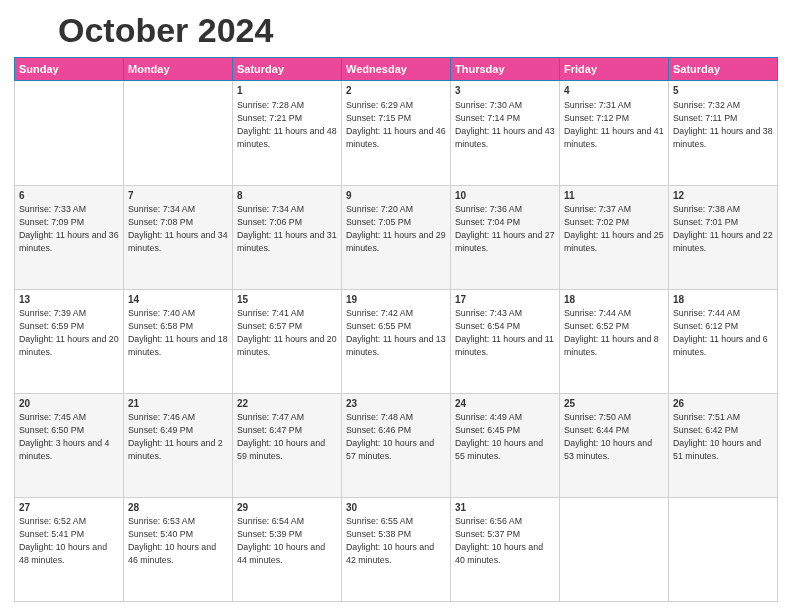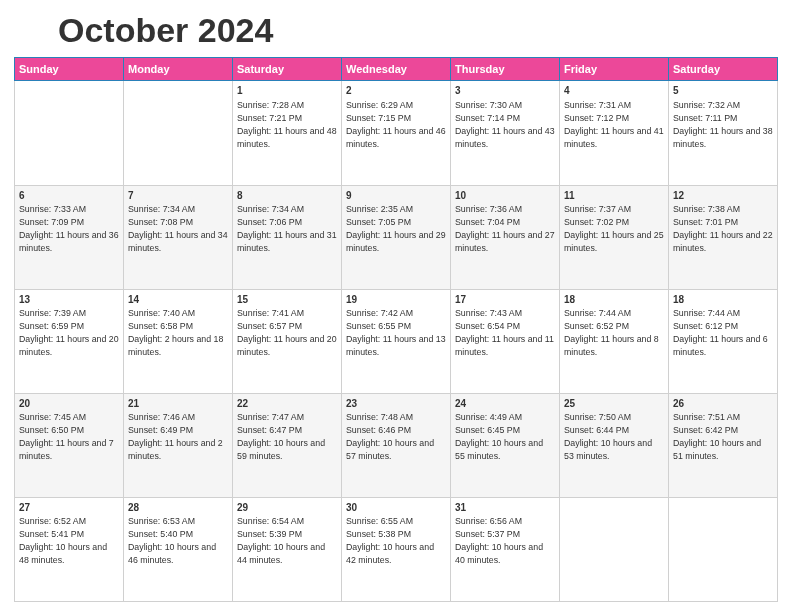--- a/index.html
+++ b/index.html
@@ -133,36 +133,36 @@
           <td><span class="day-num">1</span><span class="day-detail">Sunrise: 7:28 AM</span><br><span class="day-detail">Sunset: 7:21 PM</span><br><span class="day-detail">Daylight: 11 hours and 48 minutes.</span></td>
           <td><span class="day-num">2</span><span class="day-detail">Sunrise: 6:29 AM</span><br><span class="day-detail">Sunset: 7:15 PM</span><br><span class="day-detail">Daylight: 11 hours and 46 minutes.</span></td>
           <td><span class="day-num">3</span><span class="day-detail">Sunrise: 7:30 AM</span><br><span class="day-detail">Sunset: 7:14 PM</span><br><span class="day-detail">Daylight: 11 hours and 43 minutes.</span></td>
           <td><span class="day-num">4</span><span class="day-detail">Sunrise: 7:31 AM</span><br><span class="day-detail">Sunset: 7:12 PM</span><br><span class="day-detail">Daylight: 11 hours and 41 minutes.</span></td>
           <td><span class="day-num">5</span><span class="day-detail">Sunrise: 7:32 AM</span><br><span class="day-detail">Sunset: 7:11 PM</span><br><span class="day-detail">Daylight: 11 hours and 38 minutes.</span></td>
         </tr>
         <tr class="row-shaded">
           <td><span class="day-num">6</span><span class="day-detail">Sunrise: 7:33 AM</span><br><span class="day-detail">Sunset: 7:09 PM</span><br><span class="day-detail">Daylight: 11 hours and 36 minutes.</span></td>
           <td><span class="day-num">7</span><span class="day-detail">Sunrise: 7:34 AM</span><br><span class="day-detail">Sunset: 7:08 PM</span><br><span class="day-detail">Daylight: 11 hours and 34 minutes.</span></td>
           <td><span class="day-num">8</span><span class="day-detail">Sunrise: 7:34 AM</span><br><span class="day-detail">Sunset: 7:06 PM</span><br><span class="day-detail">Daylight: 11 hours and 31 minutes.</span></td>
-          <td><span class="day-num">9</span><span class="day-detail">Sunrise: 2:35 AM</span><br><span class="day-detail">Sunset: 7:05 PM</span><br><span class="day-detail">Daylight: 11 hours and 29 minutes.</span></td>
+          <td><span class="day-num">9</span><span class="day-detail">Sunrise: 7:20 AM</span><br><span class="day-detail">Sunset: 7:05 PM</span><br><span class="day-detail">Daylight: 11 hours and 29 minutes.</span></td>
           <td><span class="day-num">10</span><span class="day-detail">Sunrise: 7:36 AM</span><br><span class="day-detail">Sunset: 7:04 PM</span><br><span class="day-detail">Daylight: 11 hours and 27 minutes.</span></td>
           <td><span class="day-num">11</span><span class="day-detail">Sunrise: 7:37 AM</span><br><span class="day-detail">Sunset: 7:02 PM</span><br><span class="day-detail">Daylight: 11 hours and 25 minutes.</span></td>
           <td><span class="day-num">12</span><span class="day-detail">Sunrise: 7:38 AM</span><br><span class="day-detail">Sunset: 7:01 PM</span><br><span class="day-detail">Daylight: 11 hours and 22 minutes.</span></td>
         </tr>
         <tr class="row-white">
           <td><span class="day-num">13</span><span class="day-detail">Sunrise: 7:39 AM</span><br><span class="day-detail">Sunset: 6:59 PM</span><br><span class="day-detail">Daylight: 11 hours and 20 minutes.</span></td>
-          <td><span class="day-num">14</span><span class="day-detail">Sunrise: 7:40 AM</span><br><span class="day-detail">Sunset: 6:58 PM</span><br><span class="day-detail">Daylight: 2 hours and 18 minutes.</span></td>
+          <td><span class="day-num">14</span><span class="day-detail">Sunrise: 7:40 AM</span><br><span class="day-detail">Sunset: 6:58 PM</span><br><span class="day-detail">Daylight: 11 hours and 18 minutes.</span></td>
           <td><span class="day-num">15</span><span class="day-detail">Sunrise: 7:41 AM</span><br><span class="day-detail">Sunset: 6:57 PM</span><br><span class="day-detail">Daylight: 11 hours and 20 minutes.</span></td>
           <td><span class="day-num">19</span><span class="day-detail">Sunrise: 7:42 AM</span><br><span class="day-detail">Sunset: 6:55 PM</span><br><span class="day-detail">Daylight: 11 hours and 13 minutes.</span></td>
           <td><span class="day-num">17</span><span class="day-detail">Sunrise: 7:43 AM</span><br><span class="day-detail">Sunset: 6:54 PM</span><br><span class="day-detail">Daylight: 11 hours and 11 minutes.</span></td>
           <td><span class="day-num">18</span><span class="day-detail">Sunrise: 7:44 AM</span><br><span class="day-detail">Sunset: 6:52 PM</span><br><span class="day-detail">Daylight: 11 hours and 8 minutes.</span></td>
           <td><span class="day-num">18</span><span class="day-detail">Sunrise: 7:44 AM</span><br><span class="day-detail">Sunset: 6:12 PM</span><br><span class="day-detail">Daylight: 11 hours and 6 minutes.</span></td>
         </tr>
         <tr class="row-shaded">
-          <td><span class="day-num">20</span><span class="day-detail">Sunrise: 7:45 AM</span><br><span class="day-detail">Sunset: 6:50 PM</span><br><span class="day-detail">Daylight: 11 hours and 7 minutes.</span></td>
+          <td><span class="day-num">20</span><span class="day-detail">Sunrise: 7:45 AM</span><br><span class="day-detail">Sunset: 6:50 PM</span><br><span class="day-detail">Daylight: 3 hours and 4 minutes.</span></td>
           <td><span class="day-num">21</span><span class="day-detail">Sunrise: 7:46 AM</span><br><span class="day-detail">Sunset: 6:49 PM</span><br><span class="day-detail">Daylight: 11 hours and 2 minutes.</span></td>
           <td><span class="day-num">22</span><span class="day-detail">Sunrise: 7:47 AM</span><br><span class="day-detail">Sunset: 6:47 PM</span><br><span class="day-detail">Daylight: 10 hours and 59 minutes.</span></td>
           <td><span class="day-num">23</span><span class="day-detail">Sunrise: 7:48 AM</span><br><span class="day-detail">Sunset: 6:46 PM</span><br><span class="day-detail">Daylight: 10 hours and 57 minutes.</span></td>
           <td><span class="day-num">24</span><span class="day-detail">Sunrise: 4:49 AM</span><br><span class="day-detail">Sunset: 6:45 PM</span><br><span class="day-detail">Daylight: 10 hours and 55 minutes.</span></td>
           <td><span class="day-num">25</span><span class="day-detail">Sunrise: 7:50 AM</span><br><span class="day-detail">Sunset: 6:44 PM</span><br><span class="day-detail">Daylight: 10 hours and 53 minutes.</span></td>
           <td><span class="day-num">26</span><span class="day-detail">Sunrise: 7:51 AM</span><br><span class="day-detail">Sunset: 6:42 PM</span><br><span class="day-detail">Daylight: 10 hours and 51 minutes.</span></td>
         </tr>
         <tr class="row-white">
           <td><span class="day-num">27</span><span class="day-detail">Sunrise: 6:52 AM</span><br><span class="day-detail">Sunset: 5:41 PM</span><br><span class="day-detail">Daylight: 10 hours and 48 minutes.</span></td>
           <td><span class="day-num">28</span><span class="day-detail">Sunrise: 6:53 AM</span><br><span class="day-detail">Sunset: 5:40 PM</span><br><span class="day-detail">Daylight: 10 hours and 46 minutes.</span></td>

